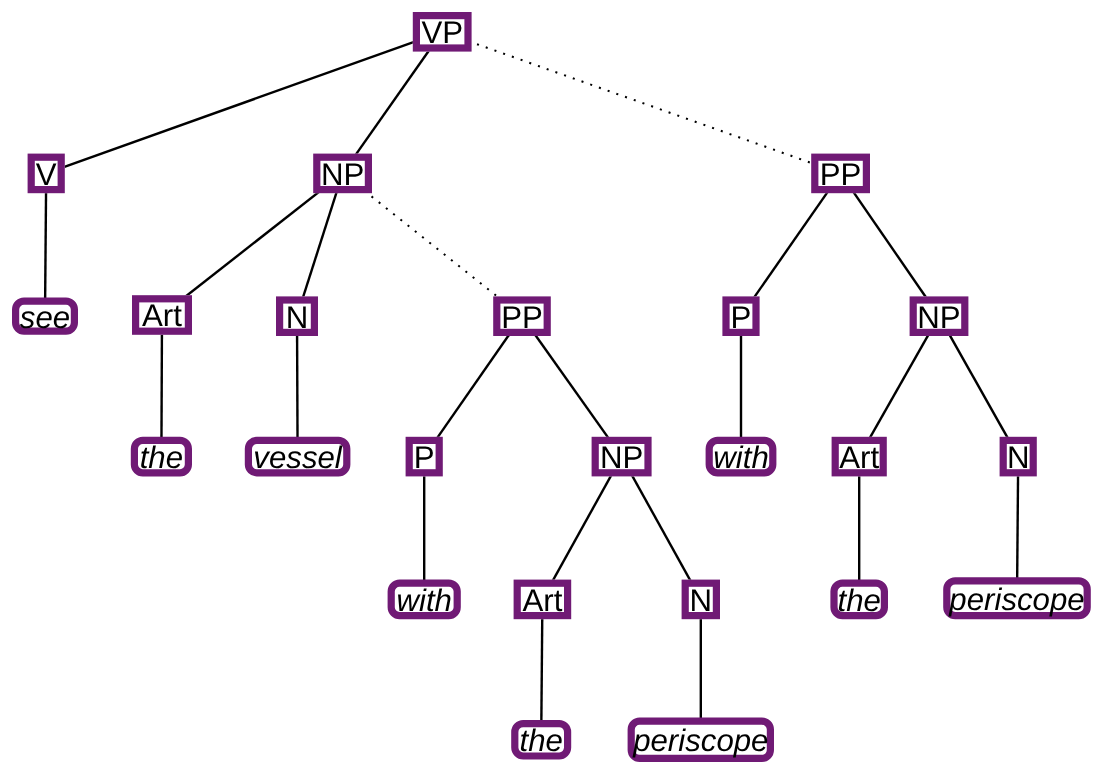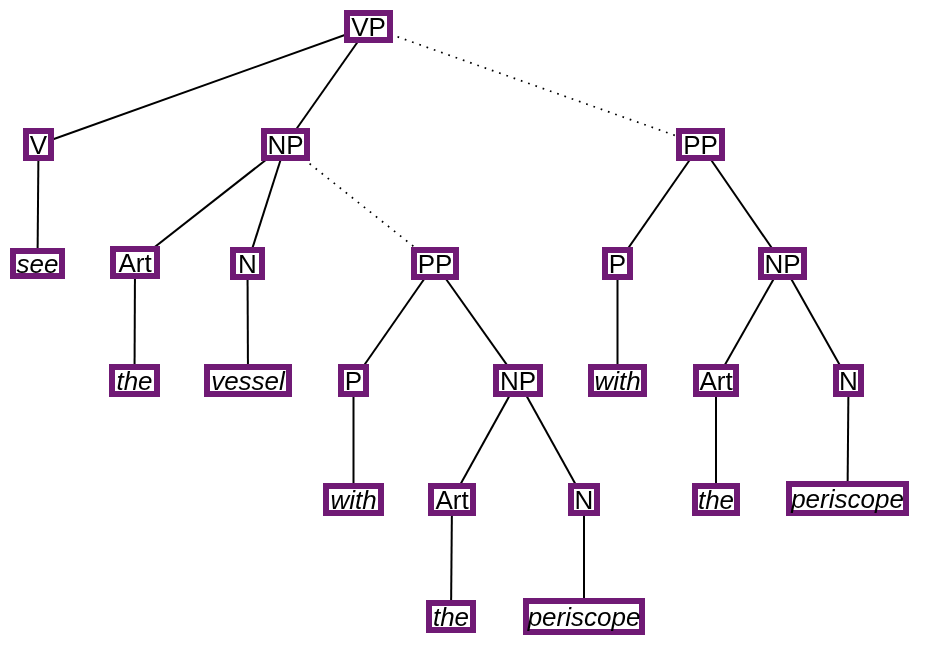--- a/index.html
+++ b/index.html
@@ -30,20 +30,21 @@
     color: #000000;
     display: flex;
     align-items: center;
     justify-content: center;
     font-size: 26px;
     line-height: 1;
     white-space: nowrap;
   }
   .node.italic {
     font-style: italic;
+    border-radius: 10px;
   }
 </style>
 </head>
 <body>
 
 <div class="canvas">
   <svg class="edges-layer" xmlns="http://www.w3.org/2000/svg" width="927" height="646" viewBox="0 0 927 646">
       <line x1="368.5" y1="26.5" x2="38.5" y2="144.5" stroke="#000000" stroke-width="2"></line>
       <line x1="368.5" y1="26.5" x2="285.5" y2="144.5" stroke="#000000" stroke-width="2"></line>
       <line x1="368.5" y1="26.5" x2="700.5" y2="144.5" stroke="#000000" stroke-width="1.7" stroke-dasharray="1.7 6"></line>

